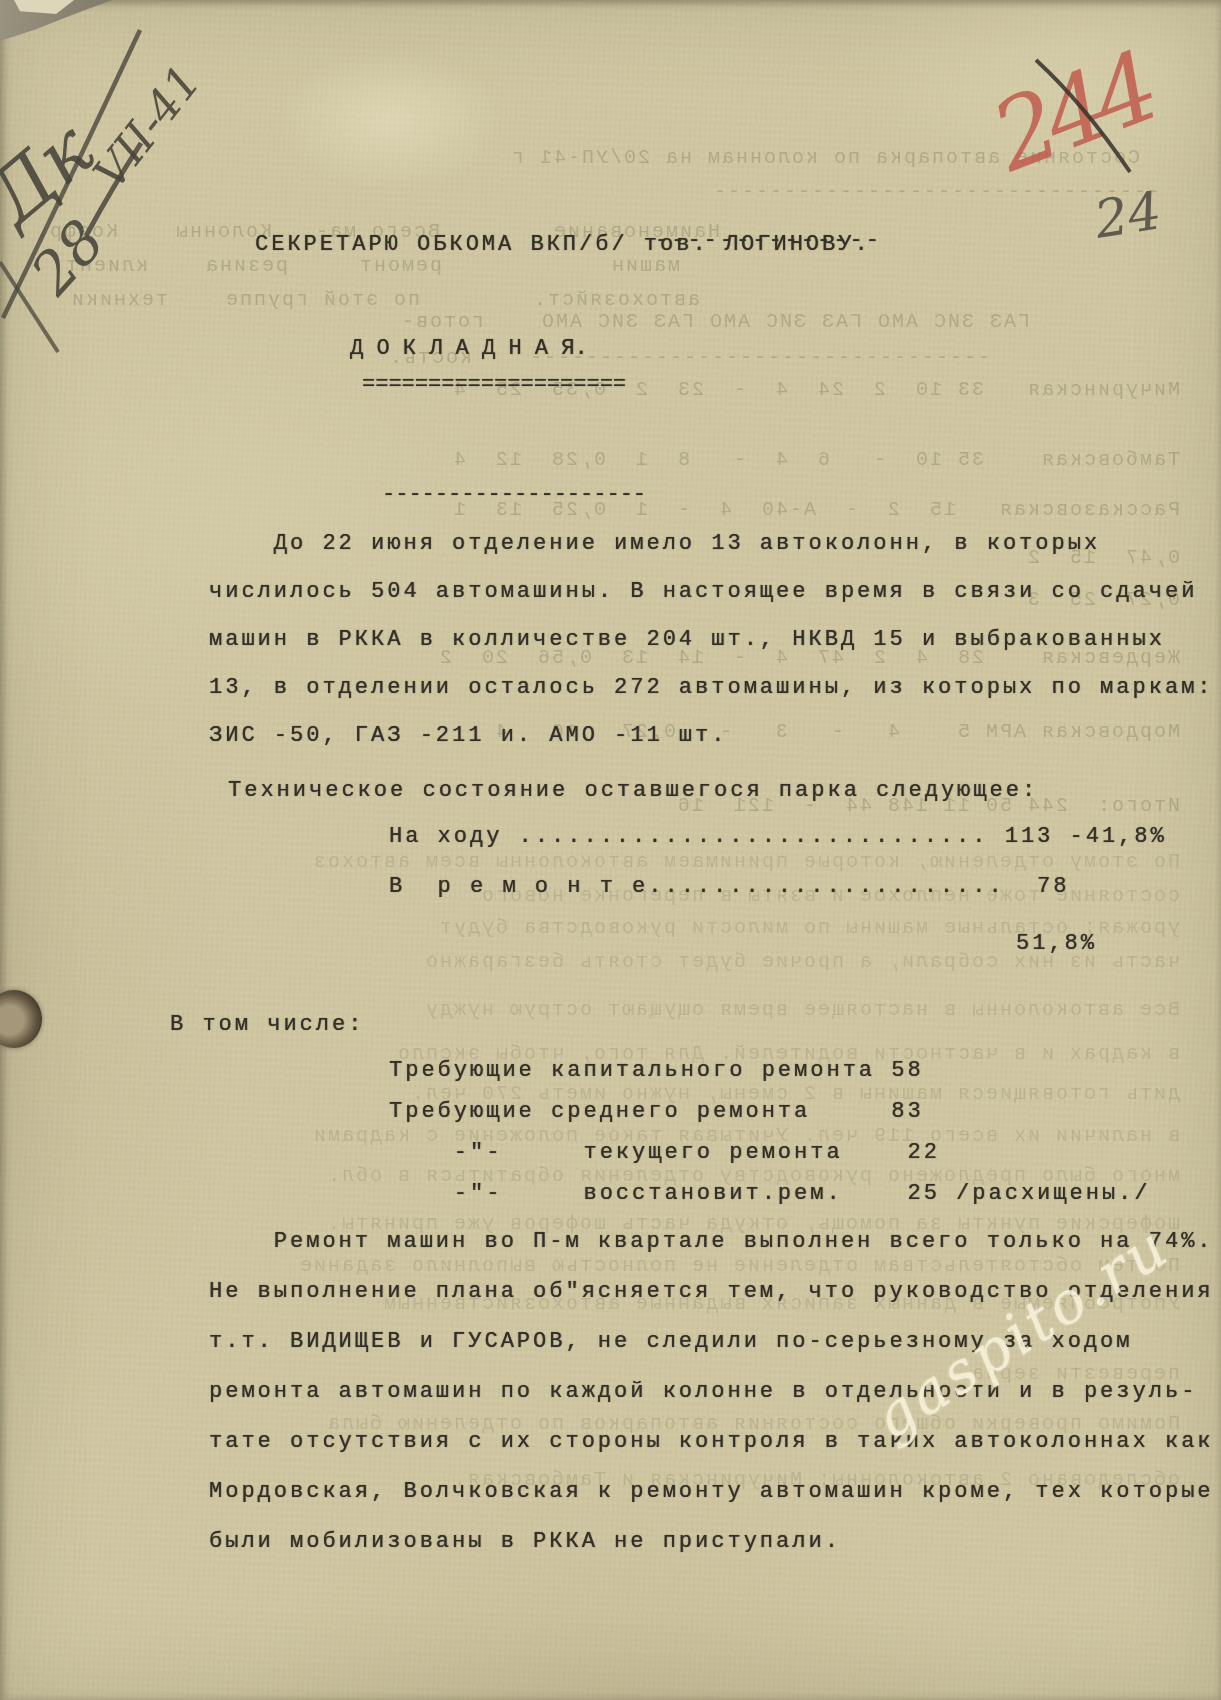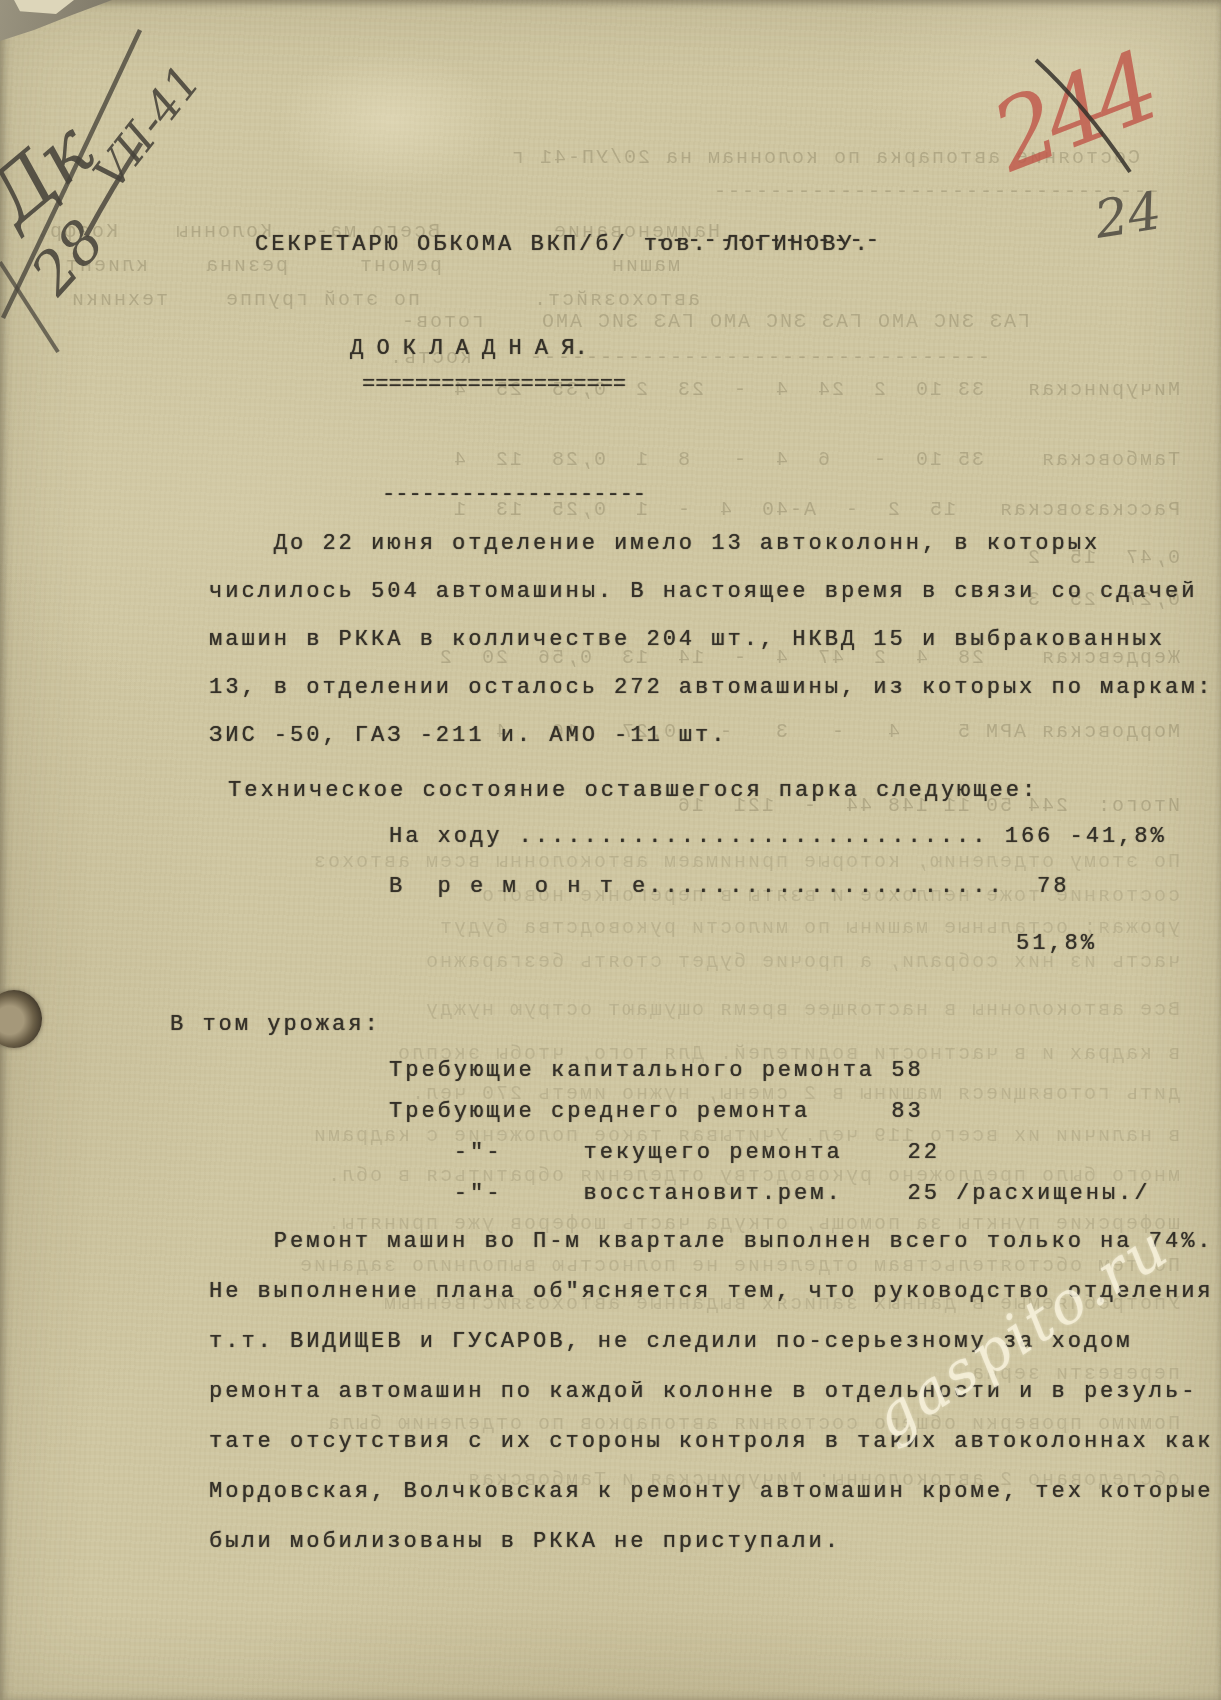--- a/index.html
+++ b/index.html
@@ -128,24 +128,24 @@
 
     <div class="typed" style="left:350px;top:338px;letter-spacing:0;">Д О К Л А Д Н А Я.</div>
     <div class="typed" style="left:362px;top:374px;letter-spacing:0;">====================</div>
 
     <div class="typed" style="left:382px;top:484px;letter-spacing:0;">--------------------</div>
 
     <div class="typed tblock" style="left:163px;top:520px;"><div class="tline">    До 22 июня отделение имело 13 автоколонн, в которых</div><div class="tline">числилось 504 автомашины. В настоящее время в связи со сдачей</div><div class="tline">машин в РККА в колличестве 204 шт., НКВД 15 и выбракованных</div><div class="tline">13, в отделении осталось 272 автомашины, из которых по маркам:</div><div class="tline">ЗИС -50, ГАЗ -211 и. АМО -11 шт.</div></div>
 
     <div class="typed" style="left:228px;top:780px;text-align:center;">Техническое состояние оставшегося парка следующее:</div>
 
-    <div class="typed tblock status-block" style="left:343px;top:812px;"><div class="tline">На ходу ............................. 166 -41,8%</div><div class="tline">В  р е м о н т е......................  78</div></div>
+    <div class="typed tblock status-block" style="left:343px;top:812px;"><div class="tline">На ходу ............................. 113 -41,8%</div><div class="tline">В  р е м о н т е......................  78</div></div>
     <div class="typed" style="left:1016px;top:933px;">51,8%</div>
 
-    <div class="typed" style="left:170px;top:1014px;">В том урожая:</div>
+    <div class="typed" style="left:170px;top:1014px;">В том числе:</div>
 
     <div class="typed tblock repair-block" style="left:343px;top:1050px;"><div class="tline">Требующие капитального ремонта 58</div><div class="tline">Требующие среднего ремонта     83</div><div class="tline">    -"-     текущего ремонта    22</div><div class="tline">    -"-     восстановит.рем.    25 /расхищены./</div></div>
 
     <div class="typed tblock p2-block" style="left:163px;top:1217px;"><div class="tline">    Ремонт машин во П-м квартале выполнен всего только на 74%.</div><div class="tline">Не выполнение плана об"ясняется тем, что руководство отделения</div><div class="tline">т.т. ВИДИЩЕВ и ГУСАРОВ, не следили по-серьезному за ходом</div><div class="tline">ремонта автомашин по каждой колонне в отдельности и в резуль-</div><div class="tline">тате отсутствия с их стороны контроля в таких автоколоннах как</div><div class="tline">Мордовская, Волчковская к ремонту автомашин кроме, тех которые</div><div class="tline">были мобилизованы в РККА не приступали.</div></div>
   </div>
 
   <svg class="marks" width="1221" height="1700" viewBox="0 0 1221 1700">
 
     <path d="M 3,318 Q 62,196 140,30" stroke="#4b473d" stroke-width="4.5" fill="none" opacity="0.8"></path>
     <path d="M 0,262 L 58,352" stroke="#4b473d" stroke-width="4" fill="none" opacity="0.75"></path>

